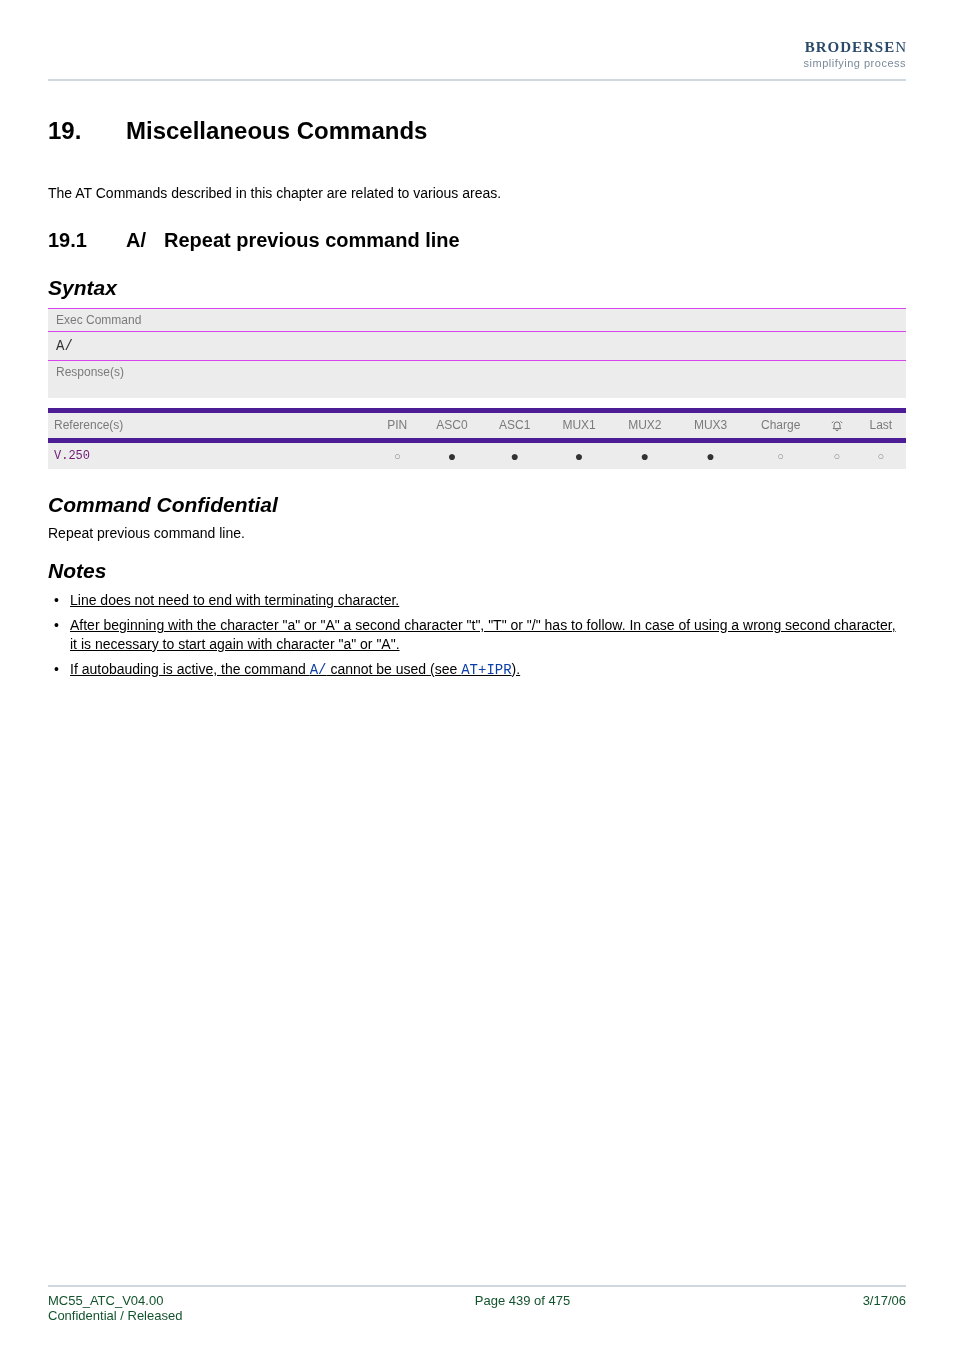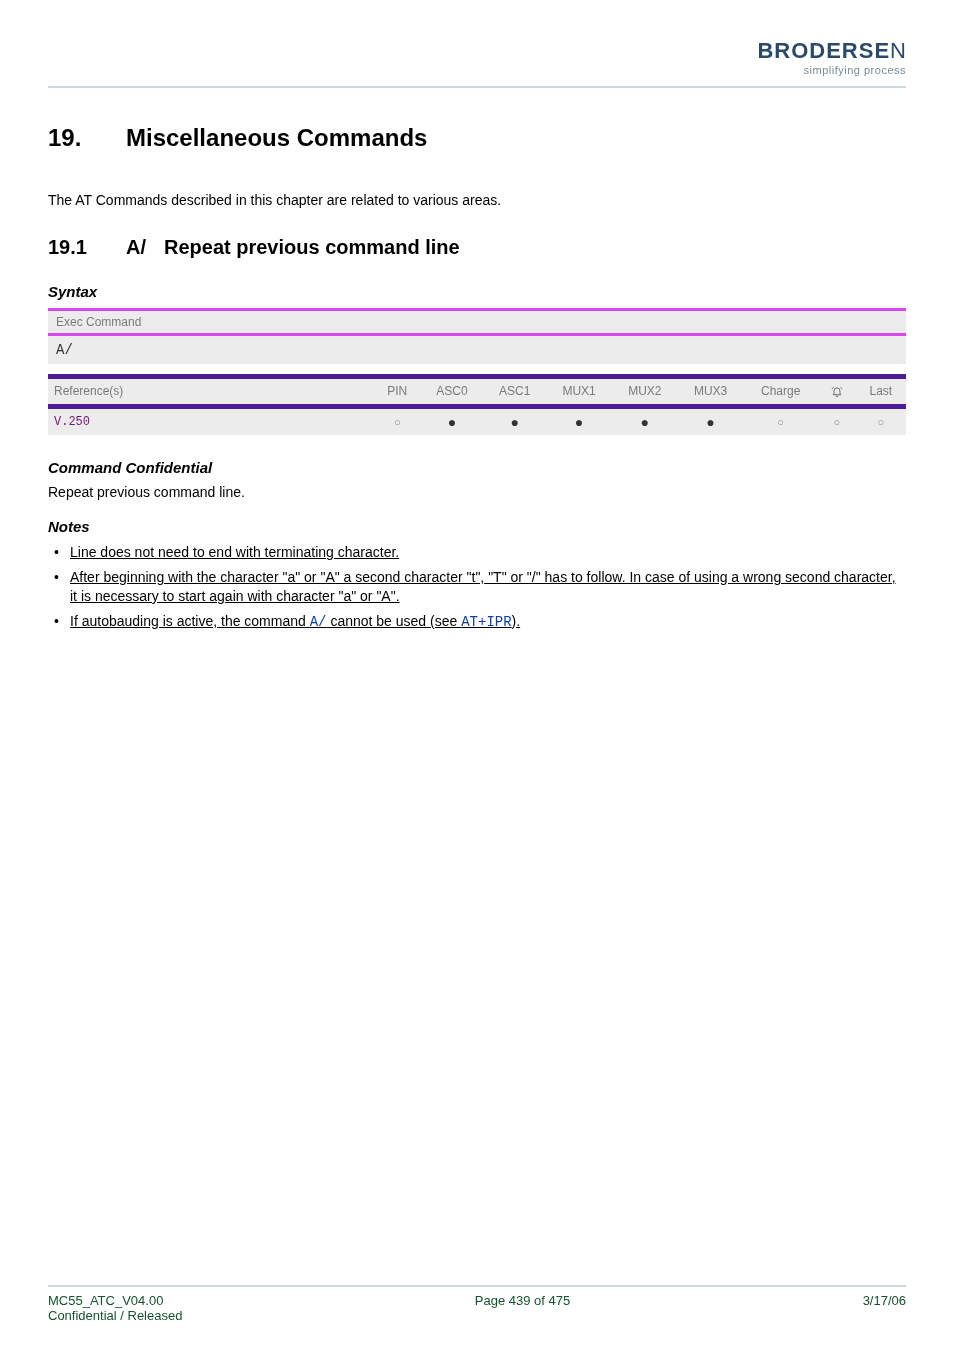--- a/index.html
+++ b/index.html
@@ -15,23 +15,23 @@
   }
   .header {
     display: flex;
     justify-content: flex-end;
     padding-bottom: 4px;
   }
   .logo-block {
     text-align: right;
   }
   .logo-text {
-    font-family: Liberation Sans, sans-serif;
+    font-family: Liberation Serif, serif;
     font-weight: 900;
-    font-size: 22px;
+    font-size: 15px;
     letter-spacing: 1px;
     color: #2b4a6a;
     line-height: 1;
   }
   .logo-text .thin { font-weight: 400; letter-spacing: 0; }
   .logo-tag {
     font-size: 11px;
     color: #7a8a99;
     letter-spacing: 0.5px;
     margin-top: 2px;
@@ -55,30 +55,30 @@
   h2.sub-title {
     font-size: 20px;
     font-weight: 700;
     margin-bottom: 24px;
   }
   h2.sub-title .num { display: inline-block; width: 78px; }
   h2.sub-title .cmd { display: inline-block; width: 38px; }
   .syntax-label, .cd-label, .notes-label {
     font-style: italic;
     font-weight: 700;
-    font-size: 15px;
+    font-size: 21px;
     margin-bottom: 8px;
   }
   .syntax-box {
     width: 100%;
     margin-bottom: 10px;
   }
   .sb-row {
     background: #ececec;
-    border-top: 3px solid #d946ef;
+    border-top: 1px solid #d946ef;
     padding: 4px 8px;
     font-size: 12px;
     color: #7a7a7a;
   }
   .sb-row.code {
     font-family: "Courier New", monospace;
     font-size: 14px;
     color: #333;
     padding: 6px 8px;
   }
@@ -168,20 +168,21 @@
 
 <h2 class="sub-title">
   <span class="num">19.1</span><span class="cmd">A/</span><span>Repeat previous command line</span>
 </h2>
 
 <div class="syntax-label">Syntax</div>
 
 <div class="syntax-box">
   <div class="sb-row">Exec Command</div>
   <div class="sb-row code">A/</div>
+  <div class="sb-row resp">Response(s)</div>
 </div>
 
 <table class="ref-table">
   <tbody>
       <tr>
     <th class="left">Reference(s)</th>
     <th>PIN</th>
     <th>ASC0</th>
     <th>ASC1</th>
     <th>MUX1</th>

